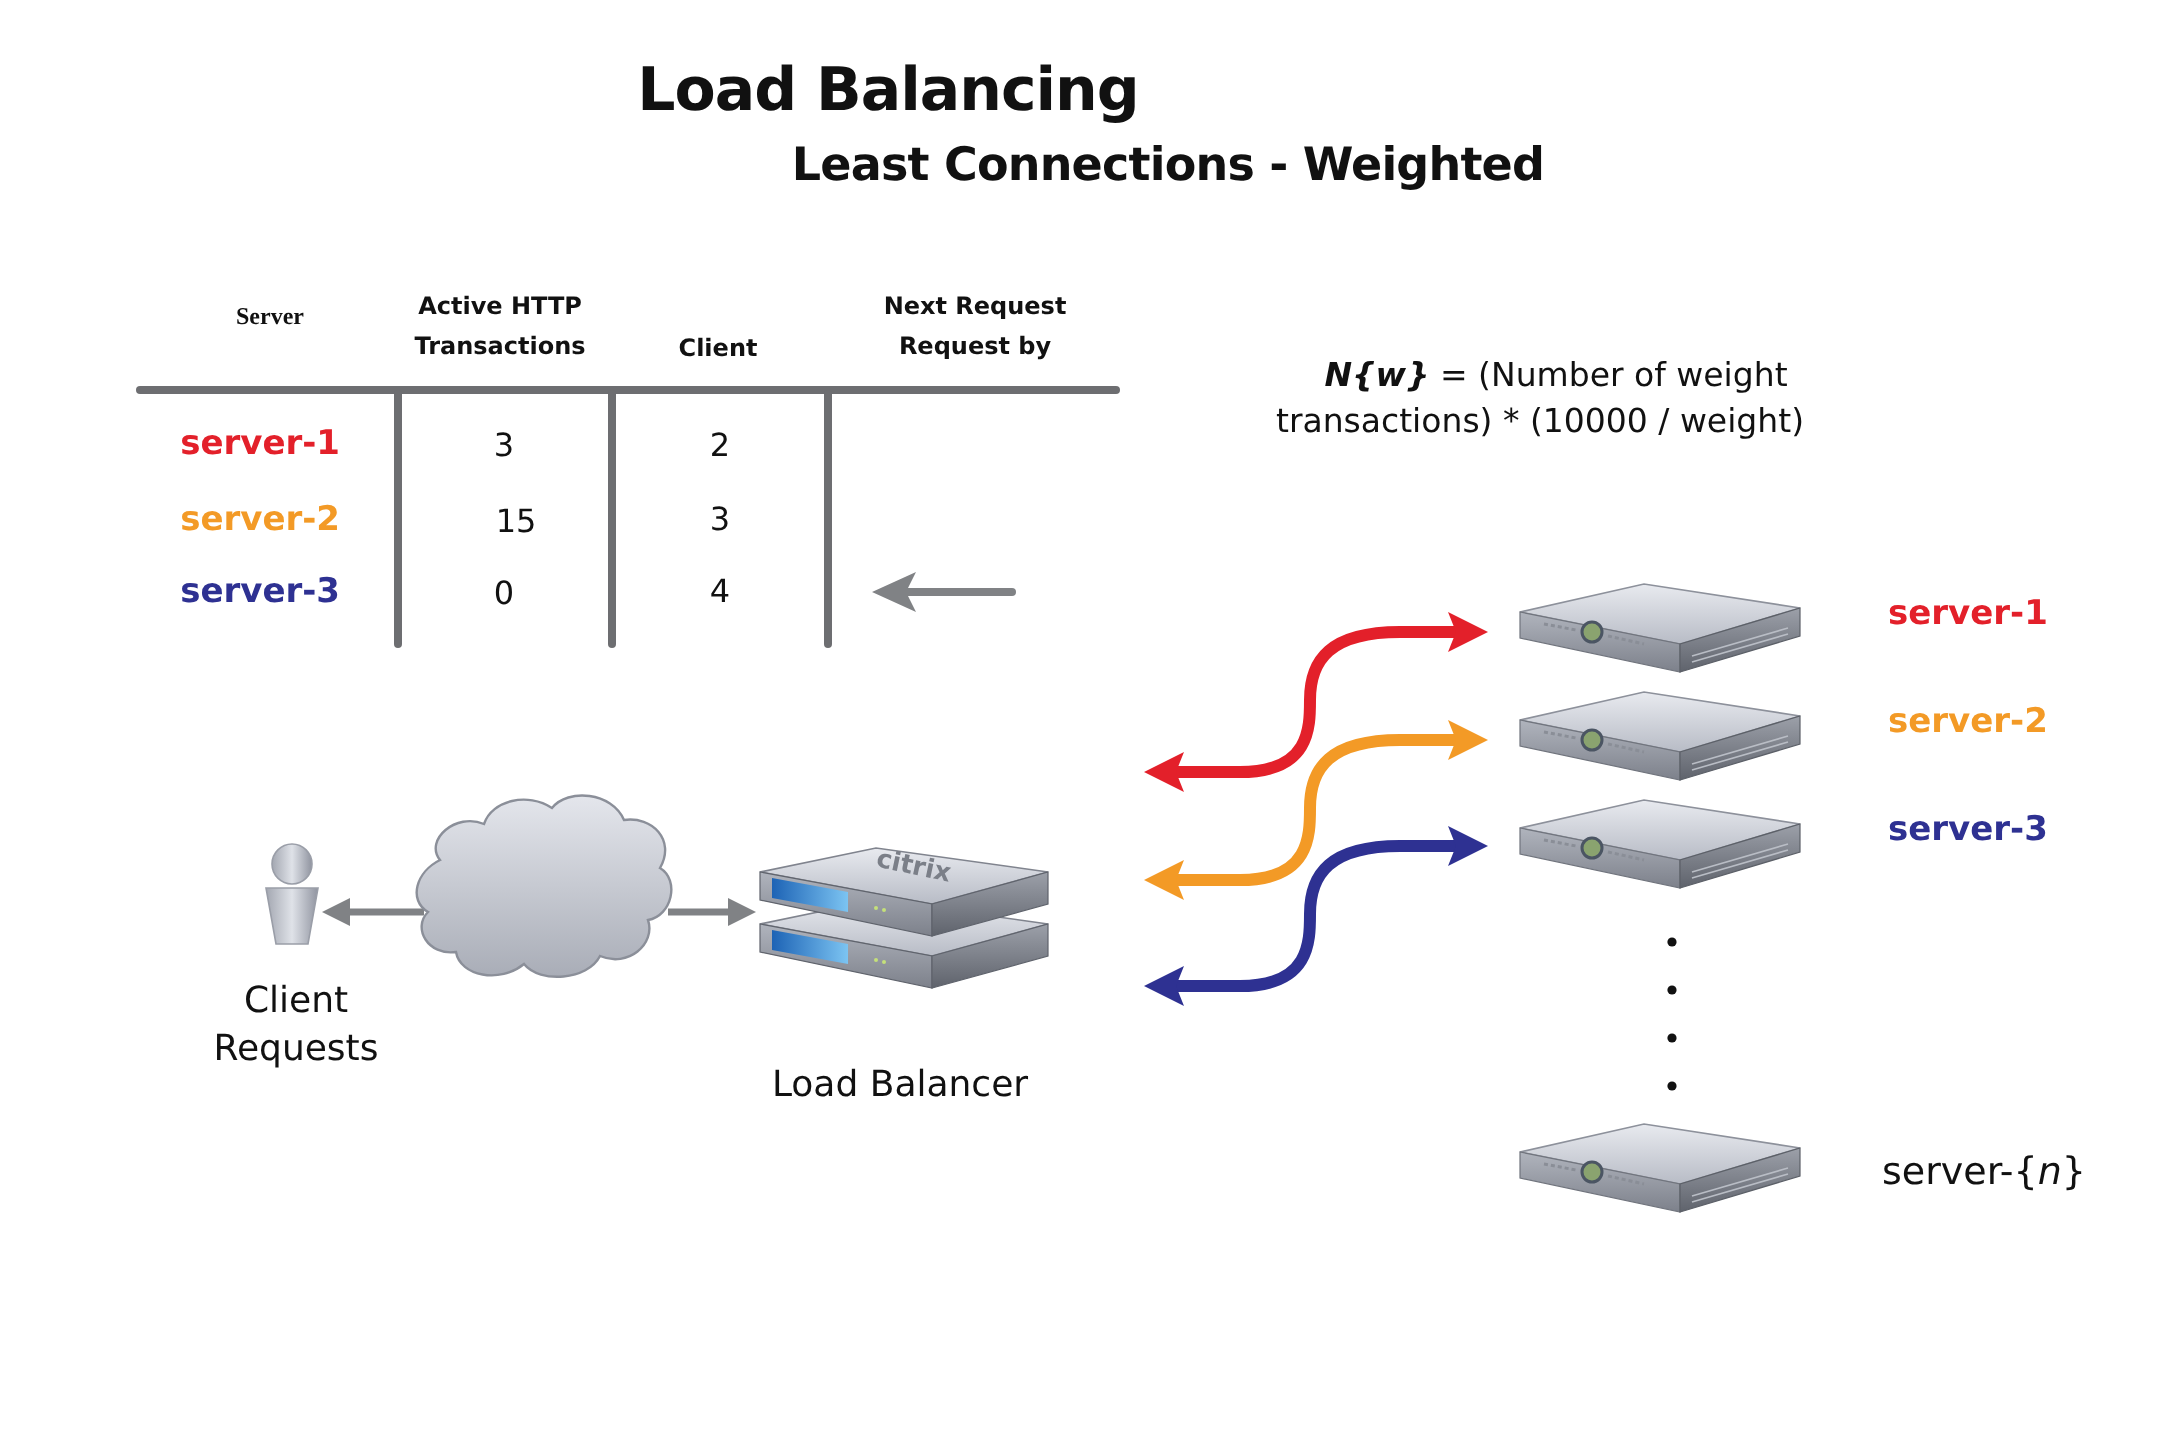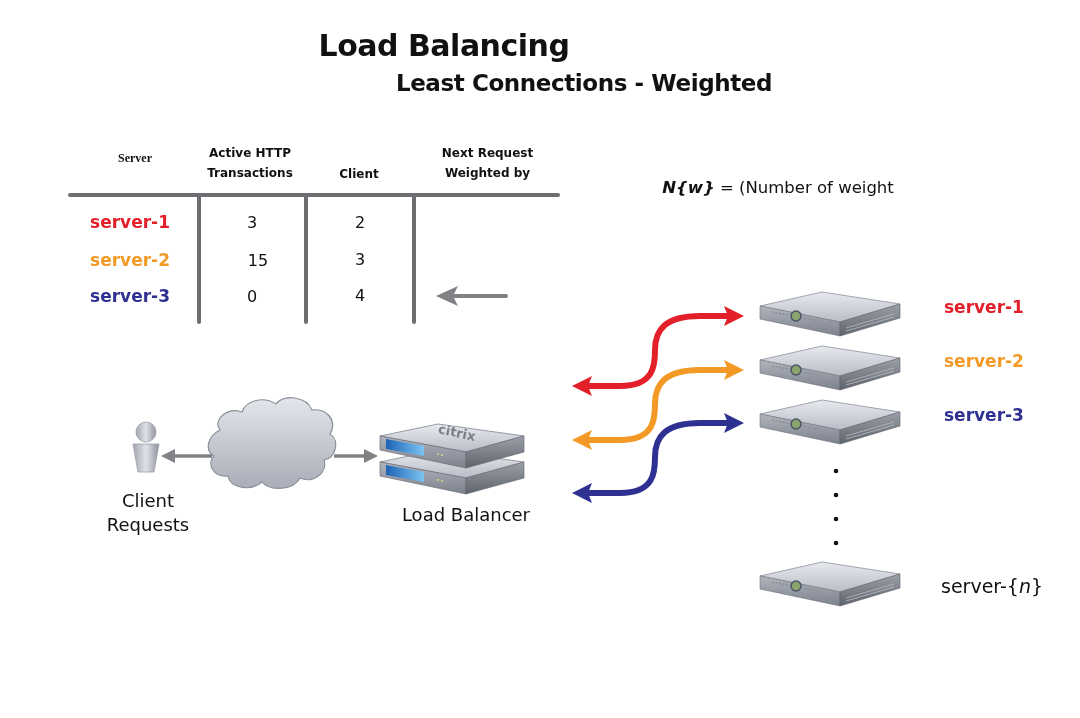--- a/index.html
+++ b/index.html
@@ -24,44 +24,45 @@
 <div class="abs subtitle">Least Connections - Weighted</div>
 
 <div class="abs th" style="left:85px; top:148px; width:100px; font-size:12px;font-family:Liberation Serif, serif;">Server</div>
 <div class="abs th" style="left:190px; top:143px; width:120px;">
   <div>Active HTTP</div>
   <div>Transactions</div>
 </div>
 <div class="abs th" style="left:309px; top:164px; width:100px;">Client</div>
 <div class="abs th" style="left:420px; top:143px; width:135px;">
   <div>Next Request</div>
-  <div>Weighted by</div>
+  <div>Request by</div>
 </div>
 
 <div class="abs srv" style="left: 30px; top: 212px; color: rgb(227, 32, 42);" id="srv0">server-1</div>
 <div class="abs cell" style="left:202px; top:213px;">3</div>
 <div class="abs cell" style="left:310px; top:213px;">2</div>
 
 <div class="abs srv" style="left: 30px; top: 250px; color: rgb(243, 154, 38);" id="srv1">server-2</div>
 <div class="abs cell" style="left:208px; top:251px;">15</div>
 <div class="abs cell" style="left:310px; top:250px;">3</div>
 
 <div class="abs srv" style="left: 30px; top: 286px; color: rgb(46, 49, 146);" id="srv2">server-3</div>
 <div class="abs cell" style="left:202px; top:287px;">0</div>
 <div class="abs cell" style="left:310px; top:286px;">4</div>
 
 <div class="abs formula">
   <div><b>N{w}</b><span> = (Number of weight</span></div>
+  <div>transactions) * (10000 / weight)</div>
 </div>
 
 <div class="abs label" style="left:88px; top:489px; width:120px; line-height:24px;">
   <div>Client</div>
   <div>Requests</div>
 </div>
-<div class="abs label" style="left:370px; top:504px; width:160px;text-align:right;">Load Balancer</div>
+<div class="abs label" style="left:370px; top:532px; width:160px;">Load Balancer</div>
 
 <div class="abs rlabel" style="left: 944px; top: 297px; color: rgb(227, 32, 42);" id="rl0">server-1</div>
 <div class="abs rlabel" style="left: 944px; top: 351px; color: rgb(243, 154, 38);" id="rl1">server-2</div>
 <div class="abs rlabel" style="left: 944px; top: 405px; color: rgb(46, 49, 146);" id="rl2">server-3</div>
 <div class="abs" style="left:941px; top:575px; font-size:19px;"><span>server-{</span><i>n</i><span>}</span></div>
 
 <svg width="1080" height="718" viewBox="0 0 1080 718">
   <defs>
     <linearGradient id="gTop" x1="0" y1="0" x2="0" y2="1">
       <stop offset="0" stop-color="#e8eaef"></stop>

